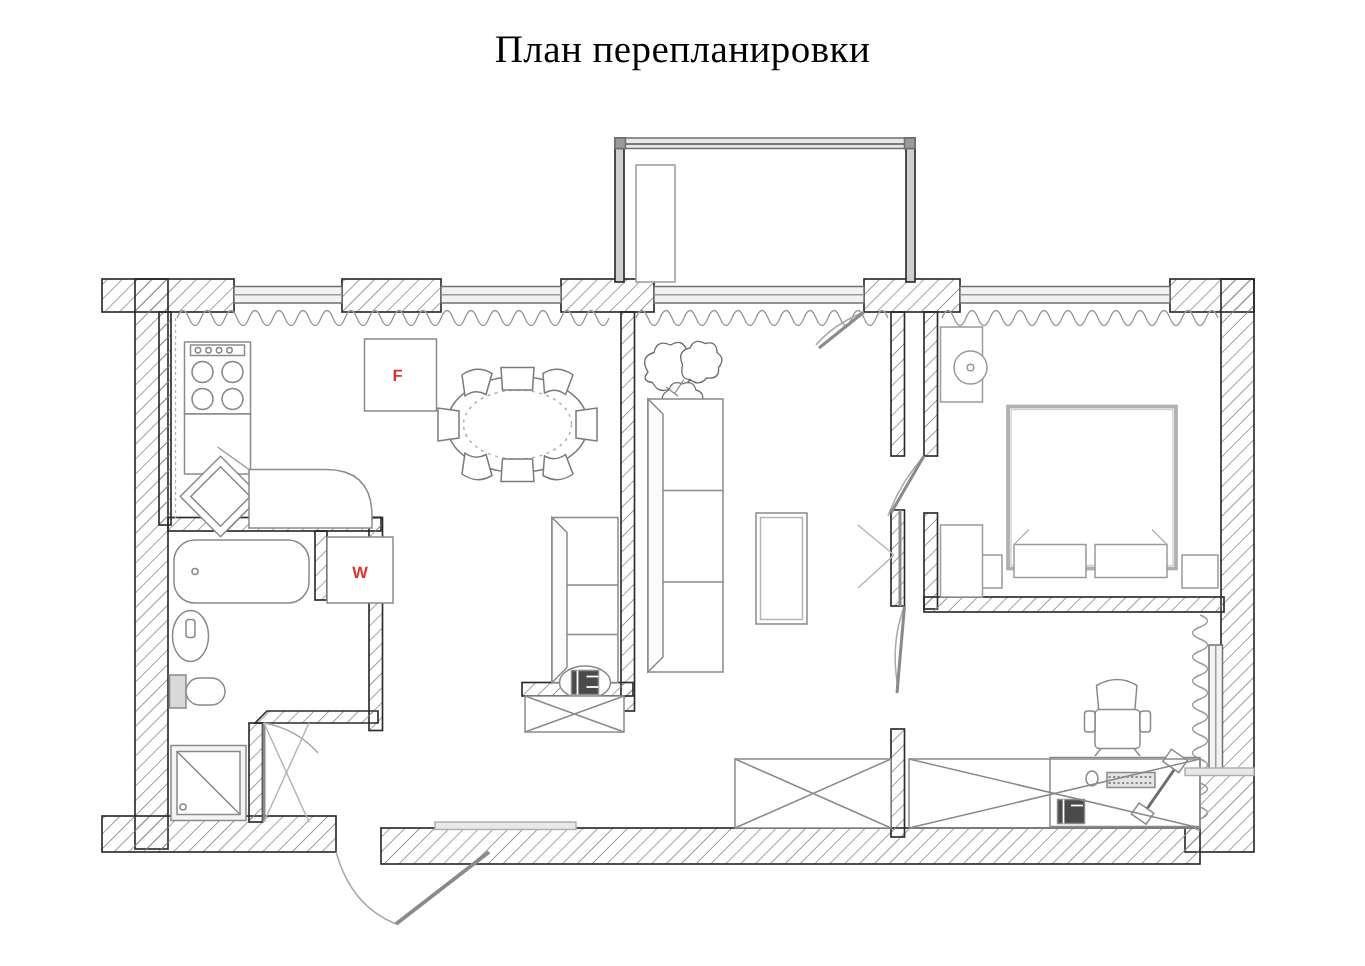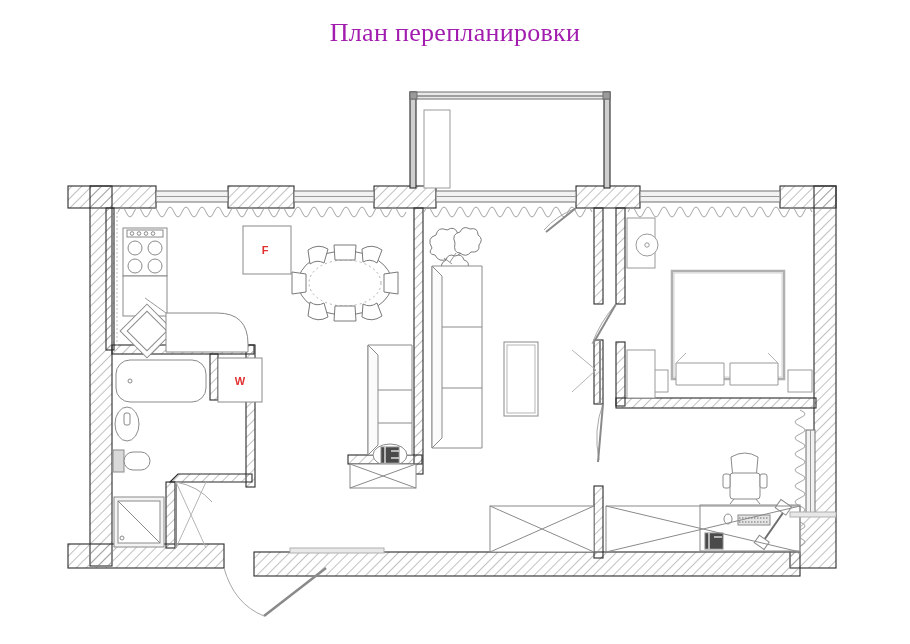--- a/index.html
+++ b/index.html
@@ -21,21 +21,21 @@
     background: #ffffff;
   }
   #plan-title {
     position: absolute;
     top: 18px;
     left: 0;
     width: 910px;
     text-align: center;
     font-family: "Liberation Serif", "DejaVu Serif", serif;
     font-size: 26px;
-    color: #a21caf;
+    color: #000000;
     letter-spacing: 0.3px;
     font-weight: 400;
   }
   #plan-canvas {
     position: absolute;
     top: 0;
     left: 0;
   }
   .lbl {
     font-family: "Liberation Sans", sans-serif;

